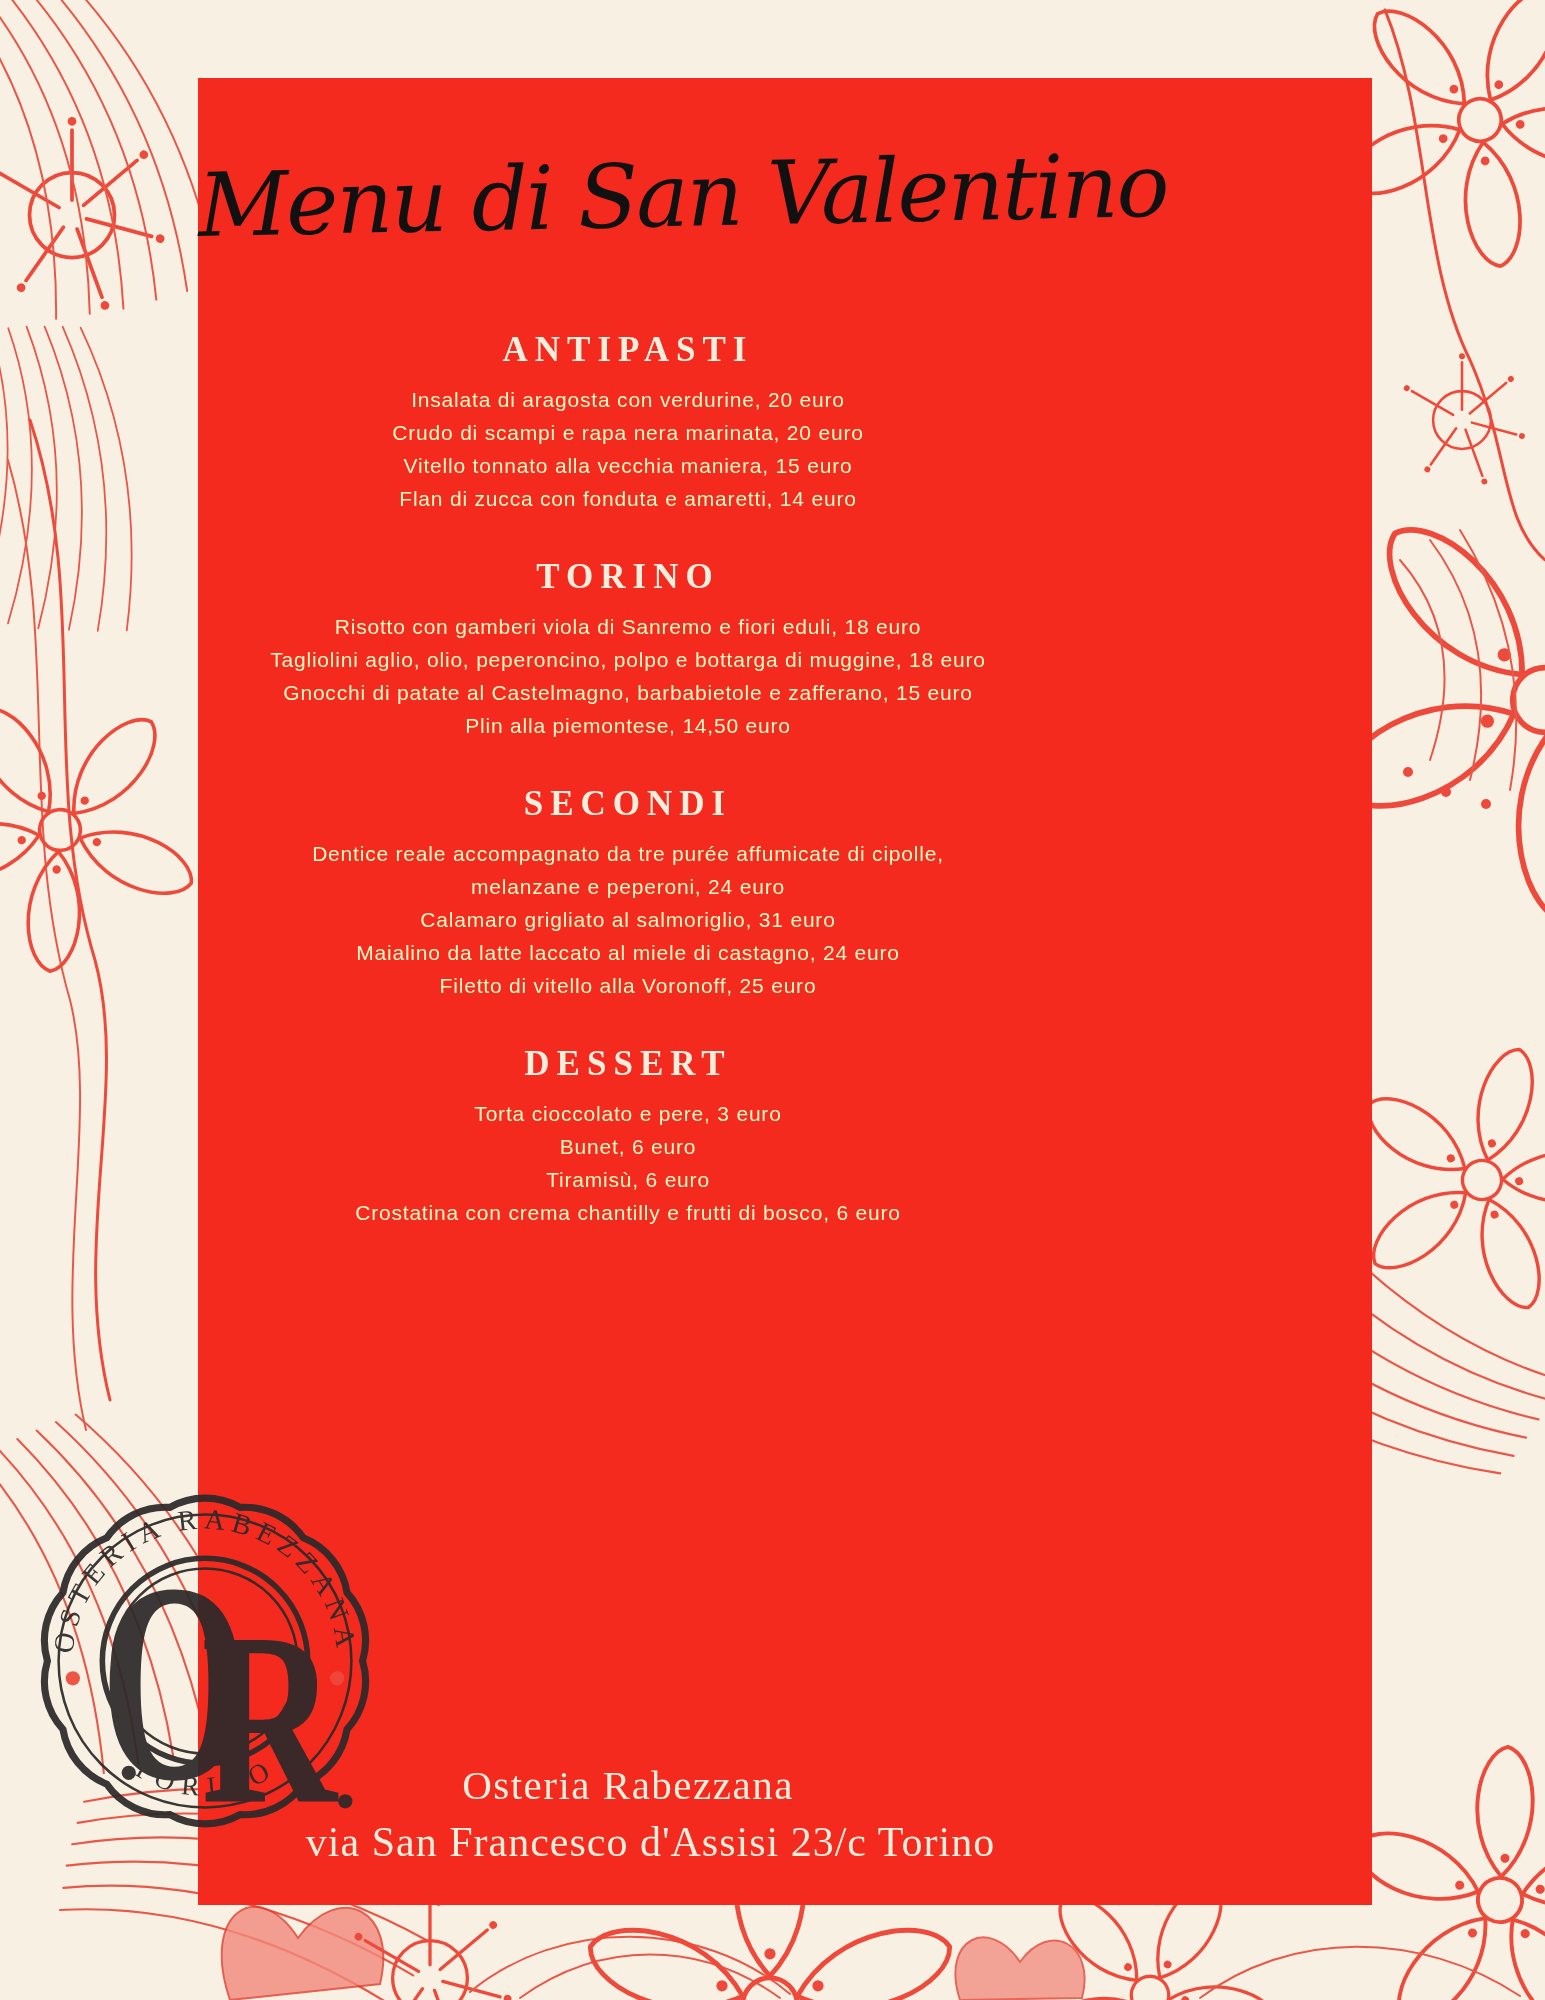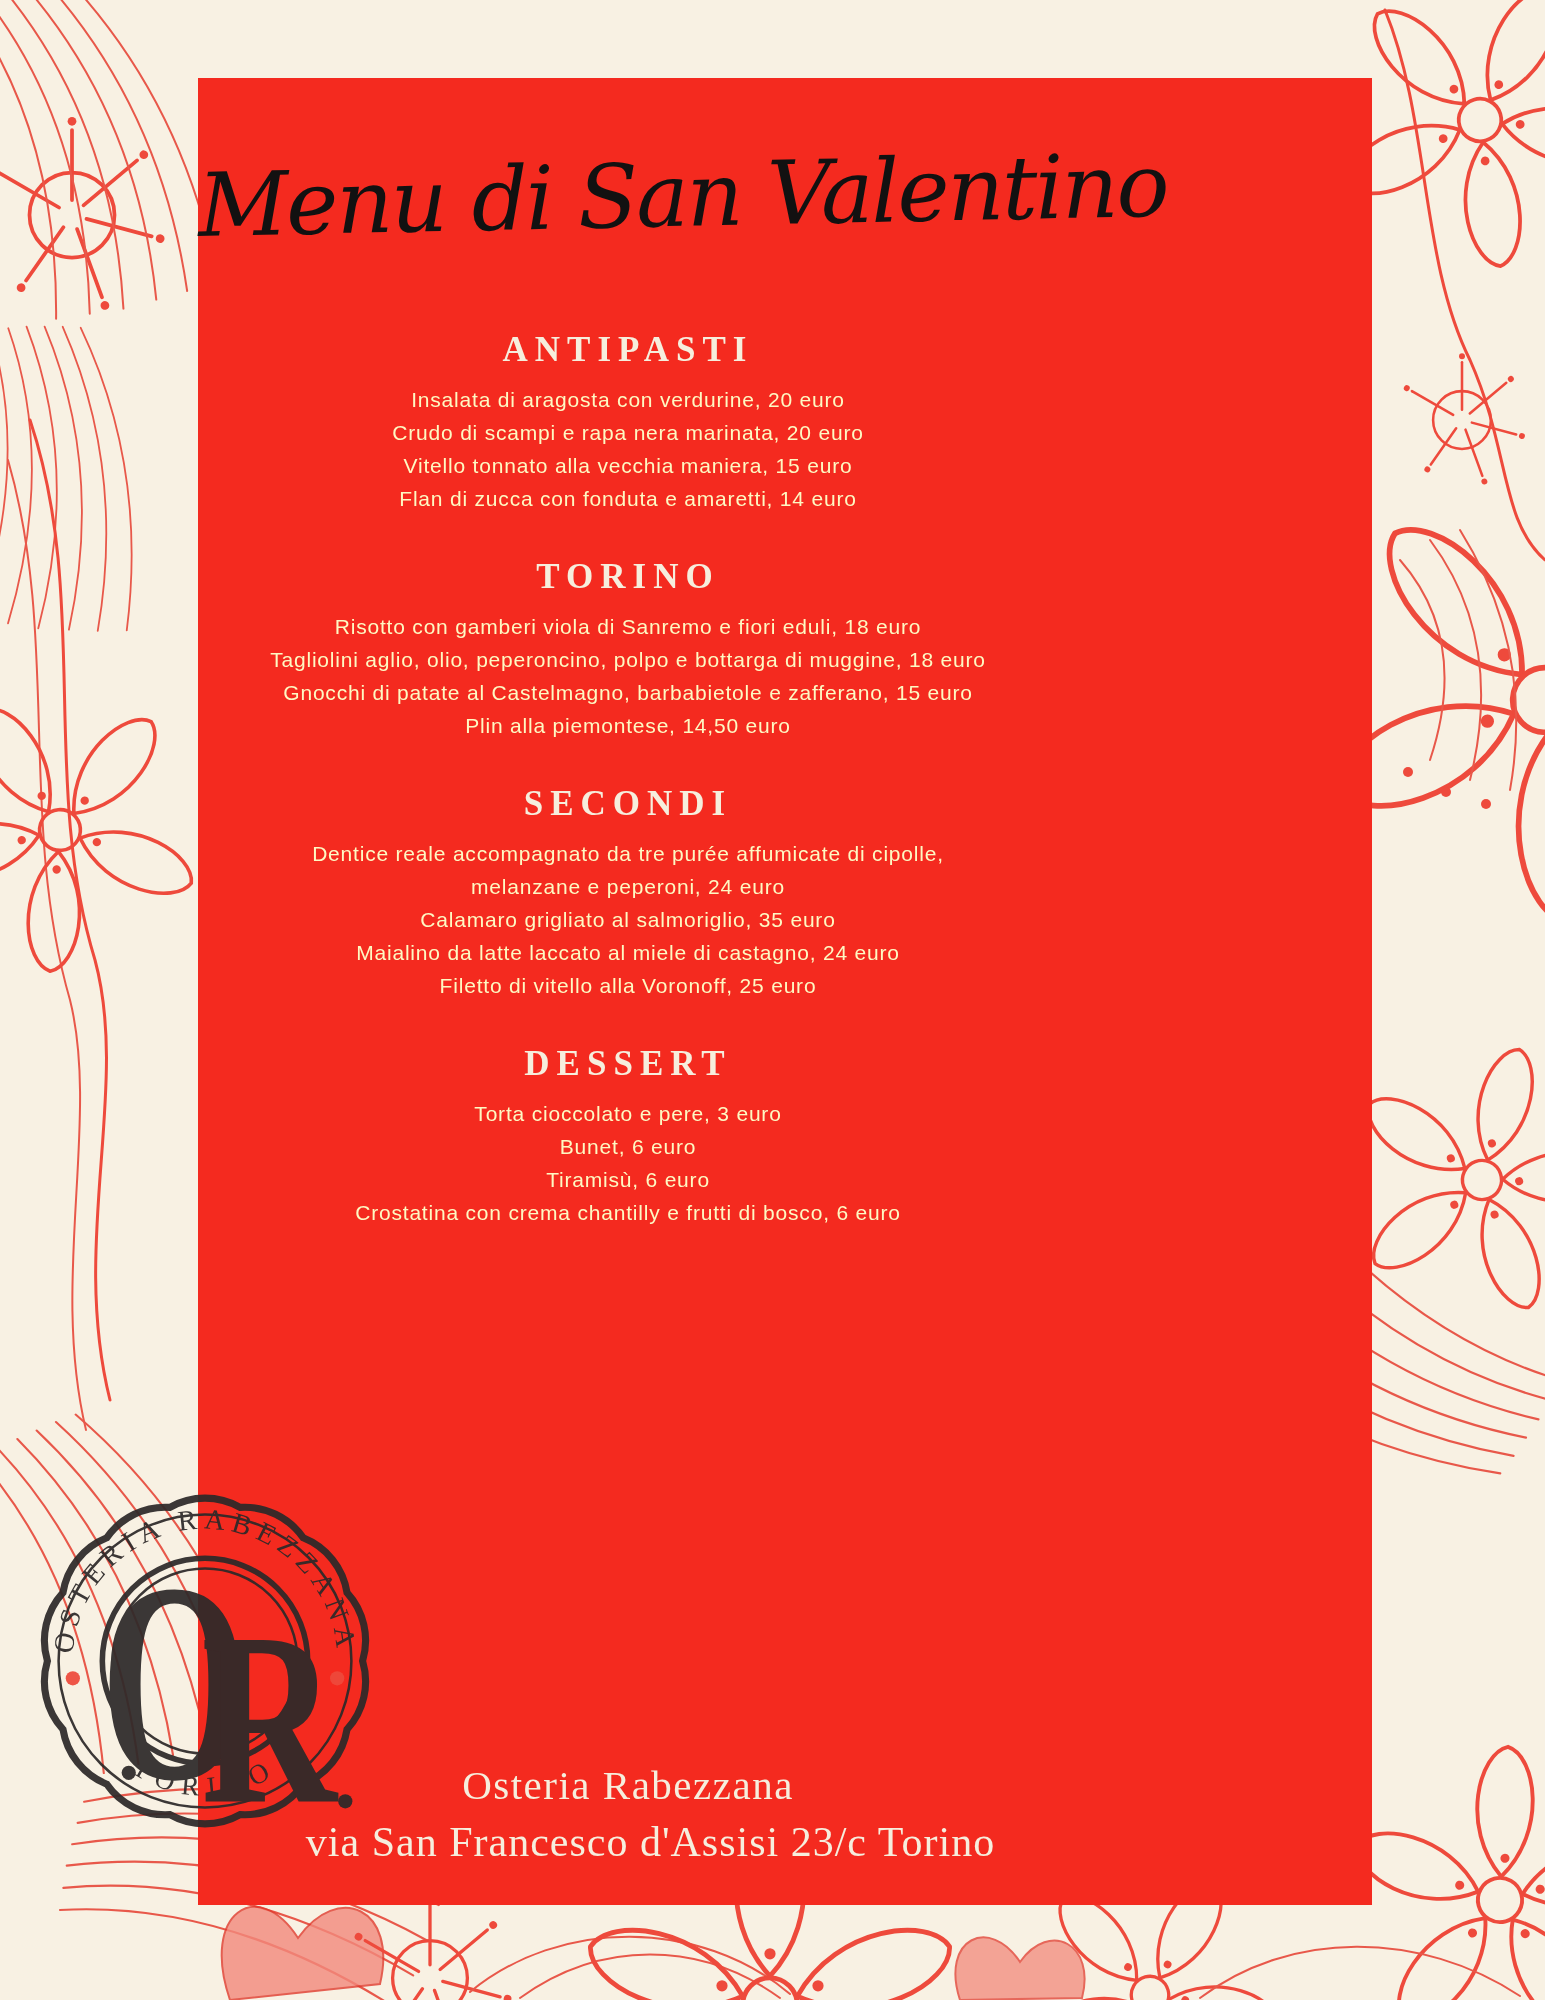--- a/index.html
+++ b/index.html
@@ -220,21 +220,21 @@
         <h2 class="section-heading">TORINO</h2>
         <p class="menu-item">Risotto con gamberi viola di Sanremo e fiori eduli, 18 euro</p>
         <p class="menu-item">Tagliolini aglio, olio, peperoncino, polpo e bottarga di muggine, 18 euro</p>
         <p class="menu-item">Gnocchi di patate al Castelmagno, barbabietole e zafferano, 15 euro</p>
         <p class="menu-item">Plin alla piemontese, 14,50 euro</p>
       </section>
 
       <section>
         <h2 class="section-heading">SECONDI</h2>
         <p class="menu-item wrap-narrow">Dentice reale accompagnato da tre purée affumicate di cipolle, melanzane e peperoni, 24 euro</p>
-        <p class="menu-item">Calamaro grigliato al salmoriglio, 35 euro</p>
+        <p class="menu-item">Calamaro grigliato al salmoriglio, 31 euro</p>
         <p class="menu-item">Maialino da latte laccato al miele di castagno, 24 euro</p>
         <p class="menu-item">Filetto di vitello alla Voronoff, 25 euro</p>
       </section>
 
       <section>
         <h2 class="section-heading">DESSERT</h2>
         <p class="menu-item">Torta cioccolato e pere, 3 euro</p>
         <p class="menu-item">Bunet, 6 euro</p>
         <p class="menu-item">Tiramisù, 6 euro</p>
         <p class="menu-item">Crostatina con crema chantilly e frutti di bosco, 6 euro</p>

